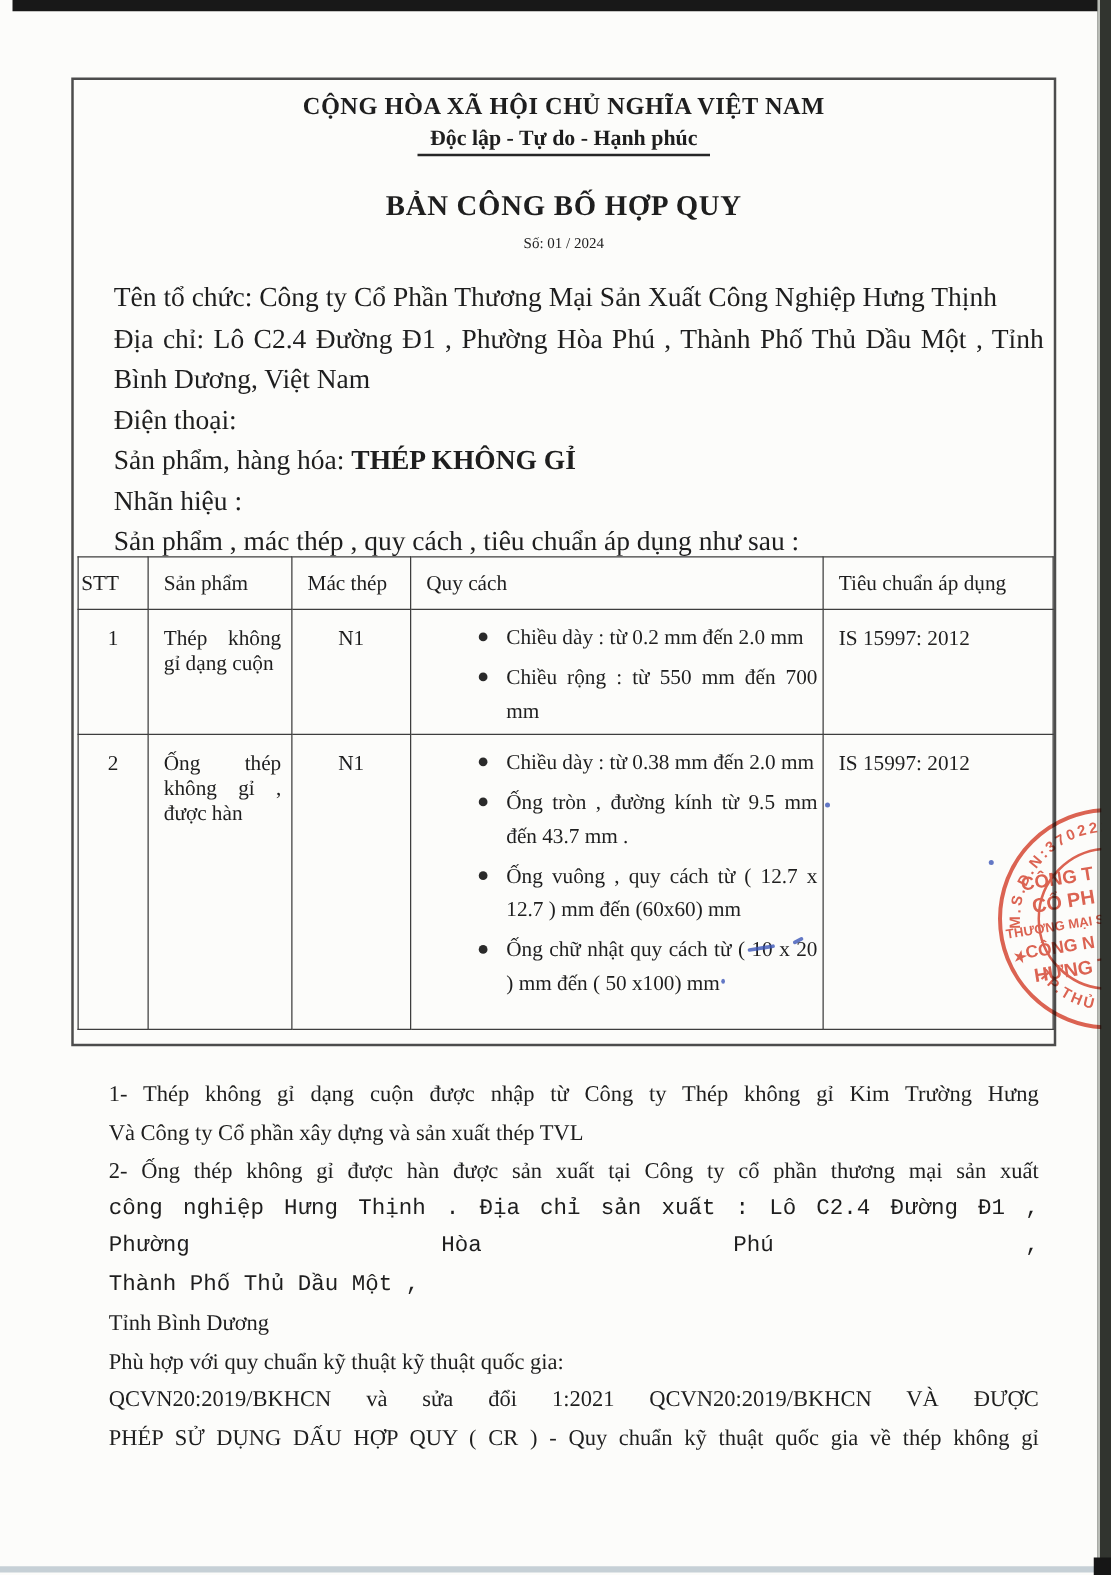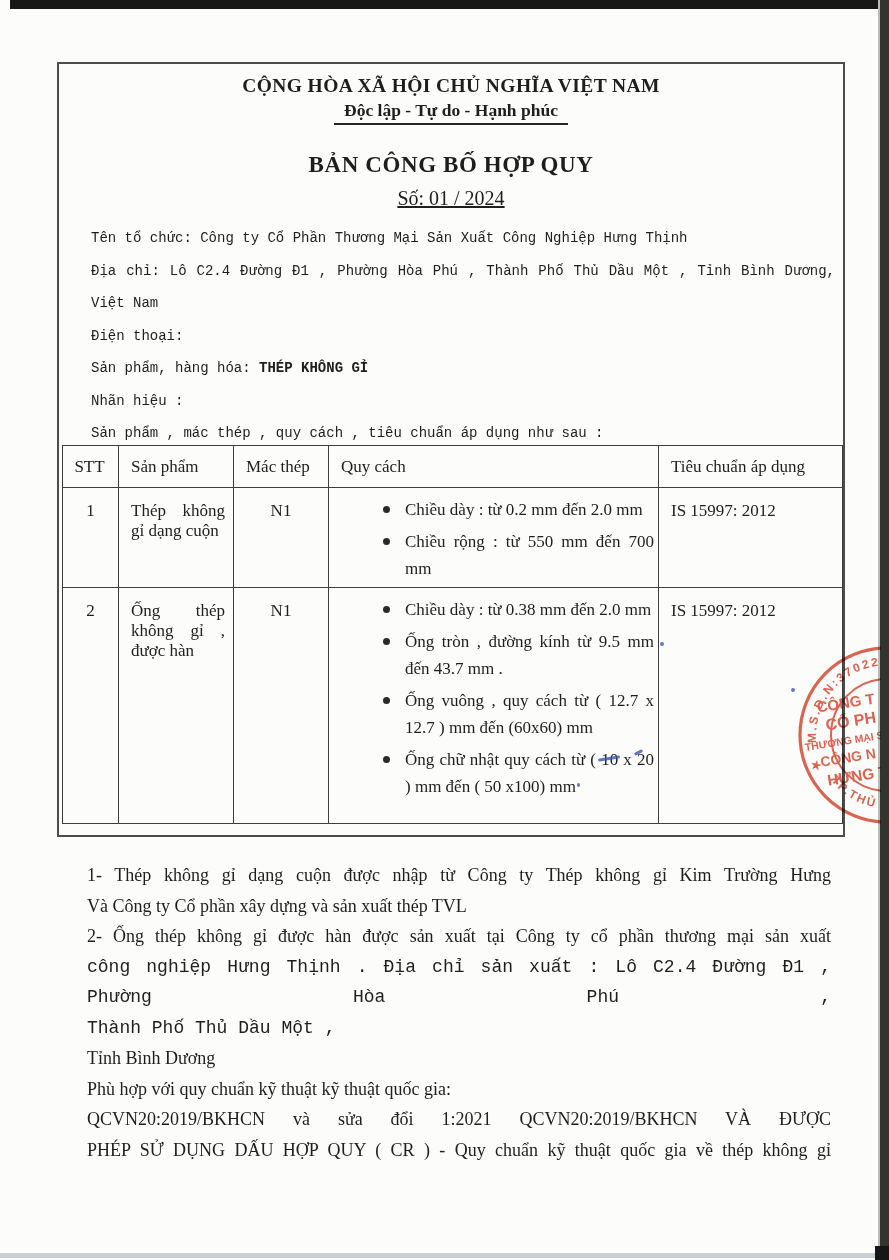--- a/index.html
+++ b/index.html
@@ -17,36 +17,36 @@
   .frame{
     position:absolute; left:57px; top:62px; width:788px; height:775px;
     border:2px solid #4c4c4c; box-sizing:border-box; background:transparent;
   }
 
   .hdr{text-align:center;}
   .nat{margin-top:11px;font-size:19.5px;font-weight:bold;letter-spacing:.4px;}
   .motto-wrap{margin-top:3px;}
   .motto{display:inline-block;font-size:17.5px;font-weight:bold;border-bottom:2.5px solid #262626;padding:0 10px 2px 10px;}
   .title{margin-top:27px;font-size:23px;font-weight:bold;letter-spacing:.6px;}
-  .num{margin-top:9px;font-size:20px;text-decoration:underline;}
+  .num{margin-top:9px;font-size:12px;}
 
-  .info{position:absolute;left:32px;right:8px;top:158px;font-size:14px;line-height:32.5px;font-family:Liberation Mono, monospace;}
+  .info{position:absolute;left:32px;right:8px;top:158px;font-size:22px;line-height:32.5px;}
   .info p{margin:0;}
   .info .just{text-align:justify;}
   .bold{font-weight:bold;}
 
   table.spec{
     position:absolute;left:3px;top:381px;width:780px;
     border-collapse:collapse;table-layout:fixed;font-size:17px;
   }
   table.spec th, table.spec td{border:1.8px solid #3e3e3e;font-weight:normal;vertical-align:top;}
   col.c1{width:56px;}col.c2{width:115px;}col.c3{width:95px;}col.c4{width:330px;}col.c5{width:184px;}
   tr.hrow{height:42px;}
   tr.hrow th{vertical-align:middle;text-align:left;padding:2px 4px 2px 12px;}
-  tr.hrow th.ctr{text-align:center;padding-left:2px;}
+  tr.hrow th.ctr{text-align:left;padding-left:2px;}
   tr.r1{height:97px;} tr.r2{height:236px;}
   td.stt{text-align:center;padding-top:13px;}
   td.sp{padding:13px 8px 0 12px;text-align:justify;}
   td.mac{text-align:center;padding-top:13px;}
   td.quy{padding:8px 4px 0 50px;}
   td.tc{padding:13px 4px 0 12px;}
   ul.bl{margin:0;padding:0;list-style:none;}
   ul.bl li{position:relative;padding-left:26px;margin:0 0 5px 0;text-align:justify;line-height:27px;}
   ul.bl li::before{content:"";position:absolute;left:4px;top:10px;width:7px;height:7px;border-radius:50%;background:#2a2a2a;}
 

